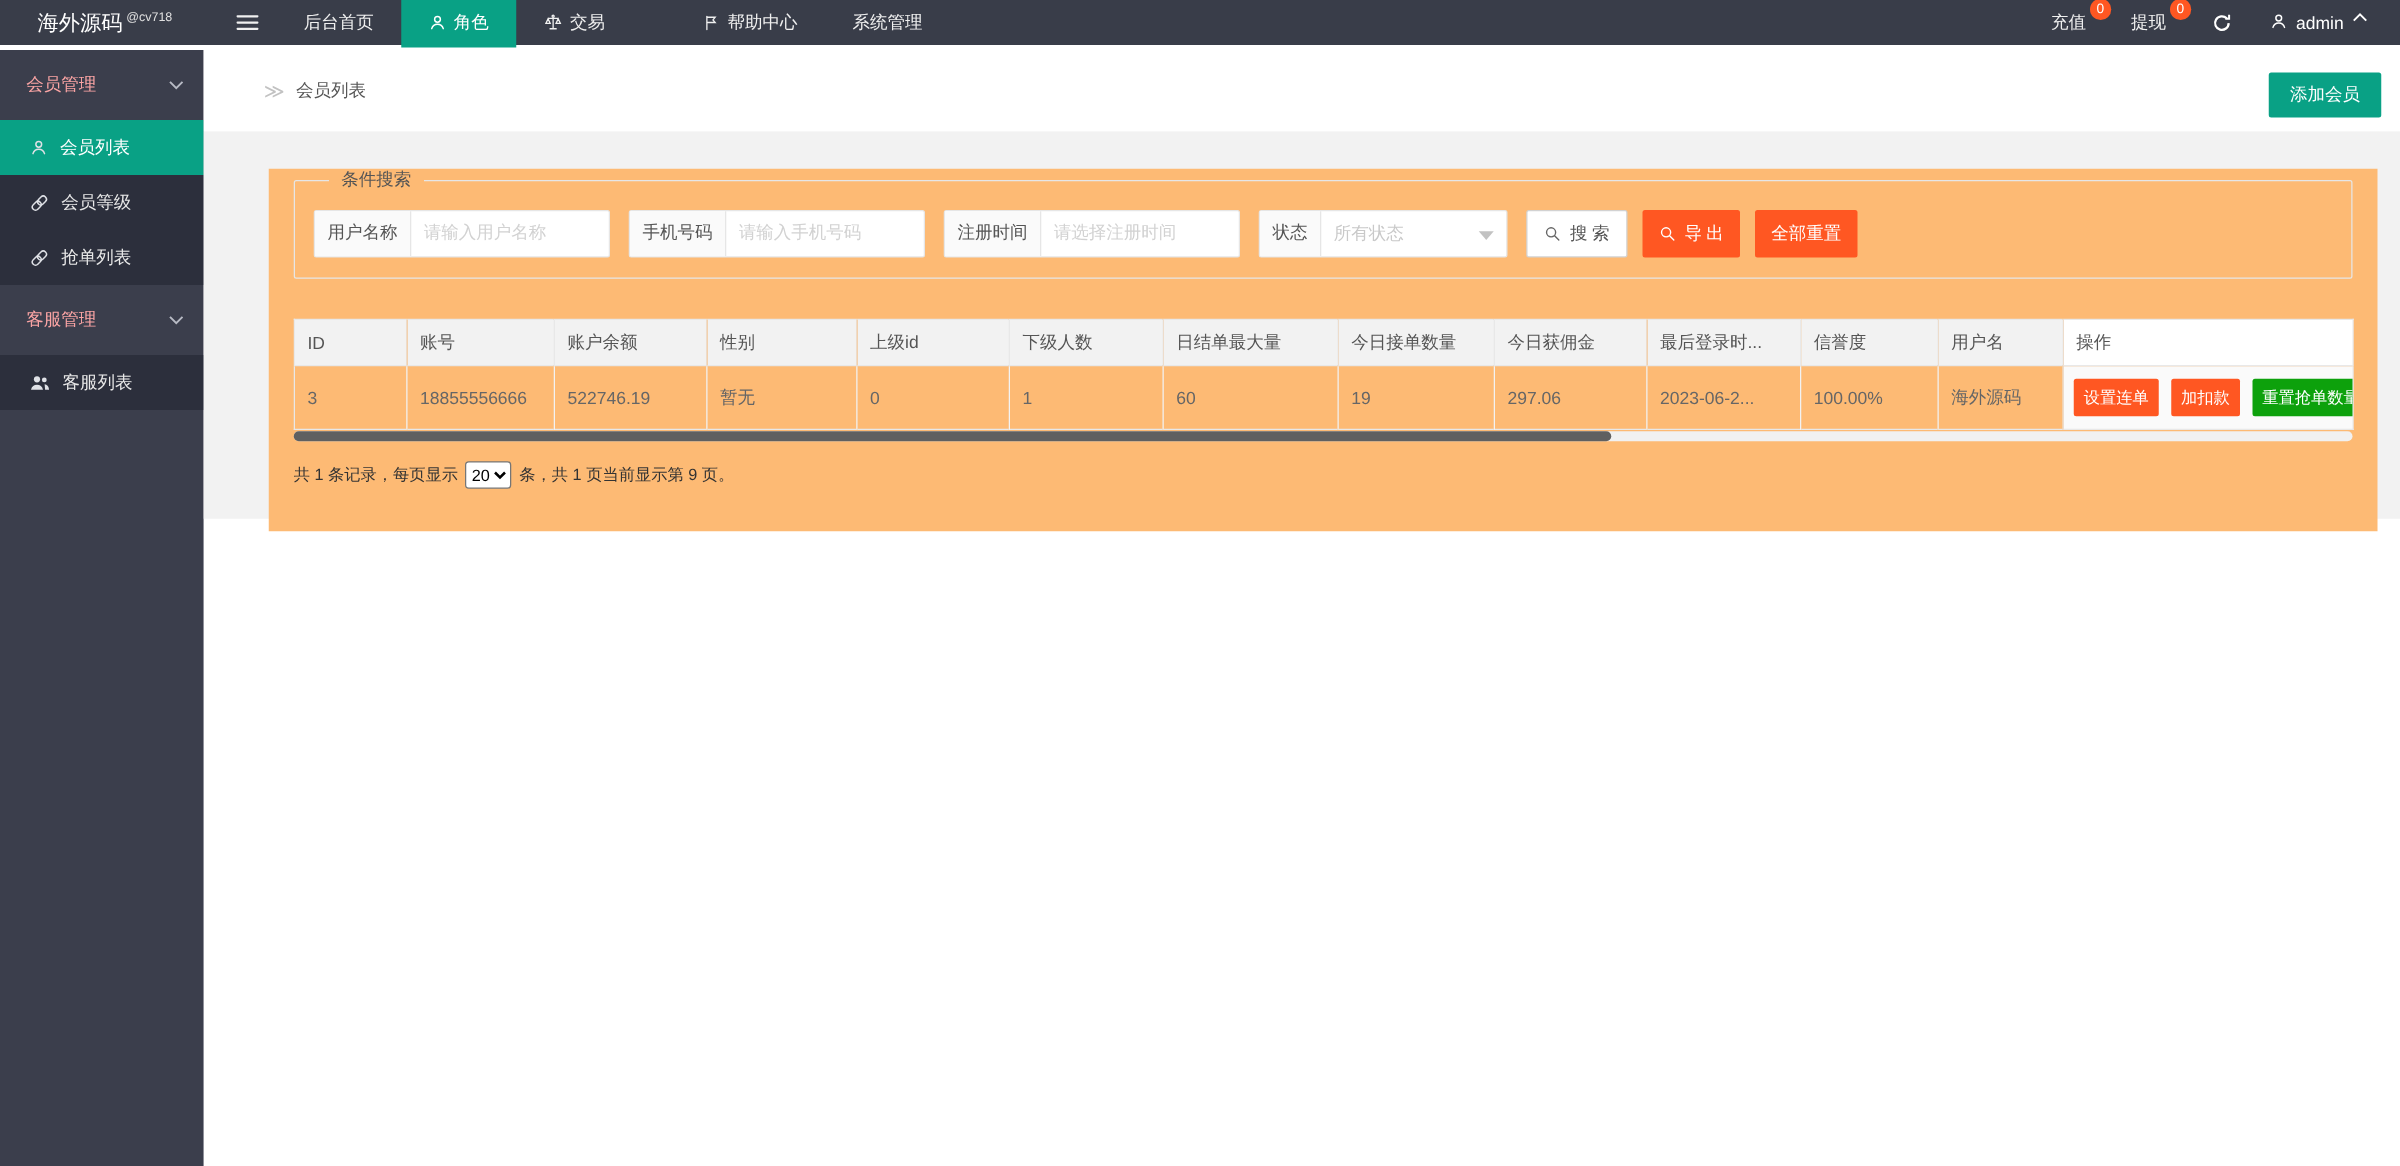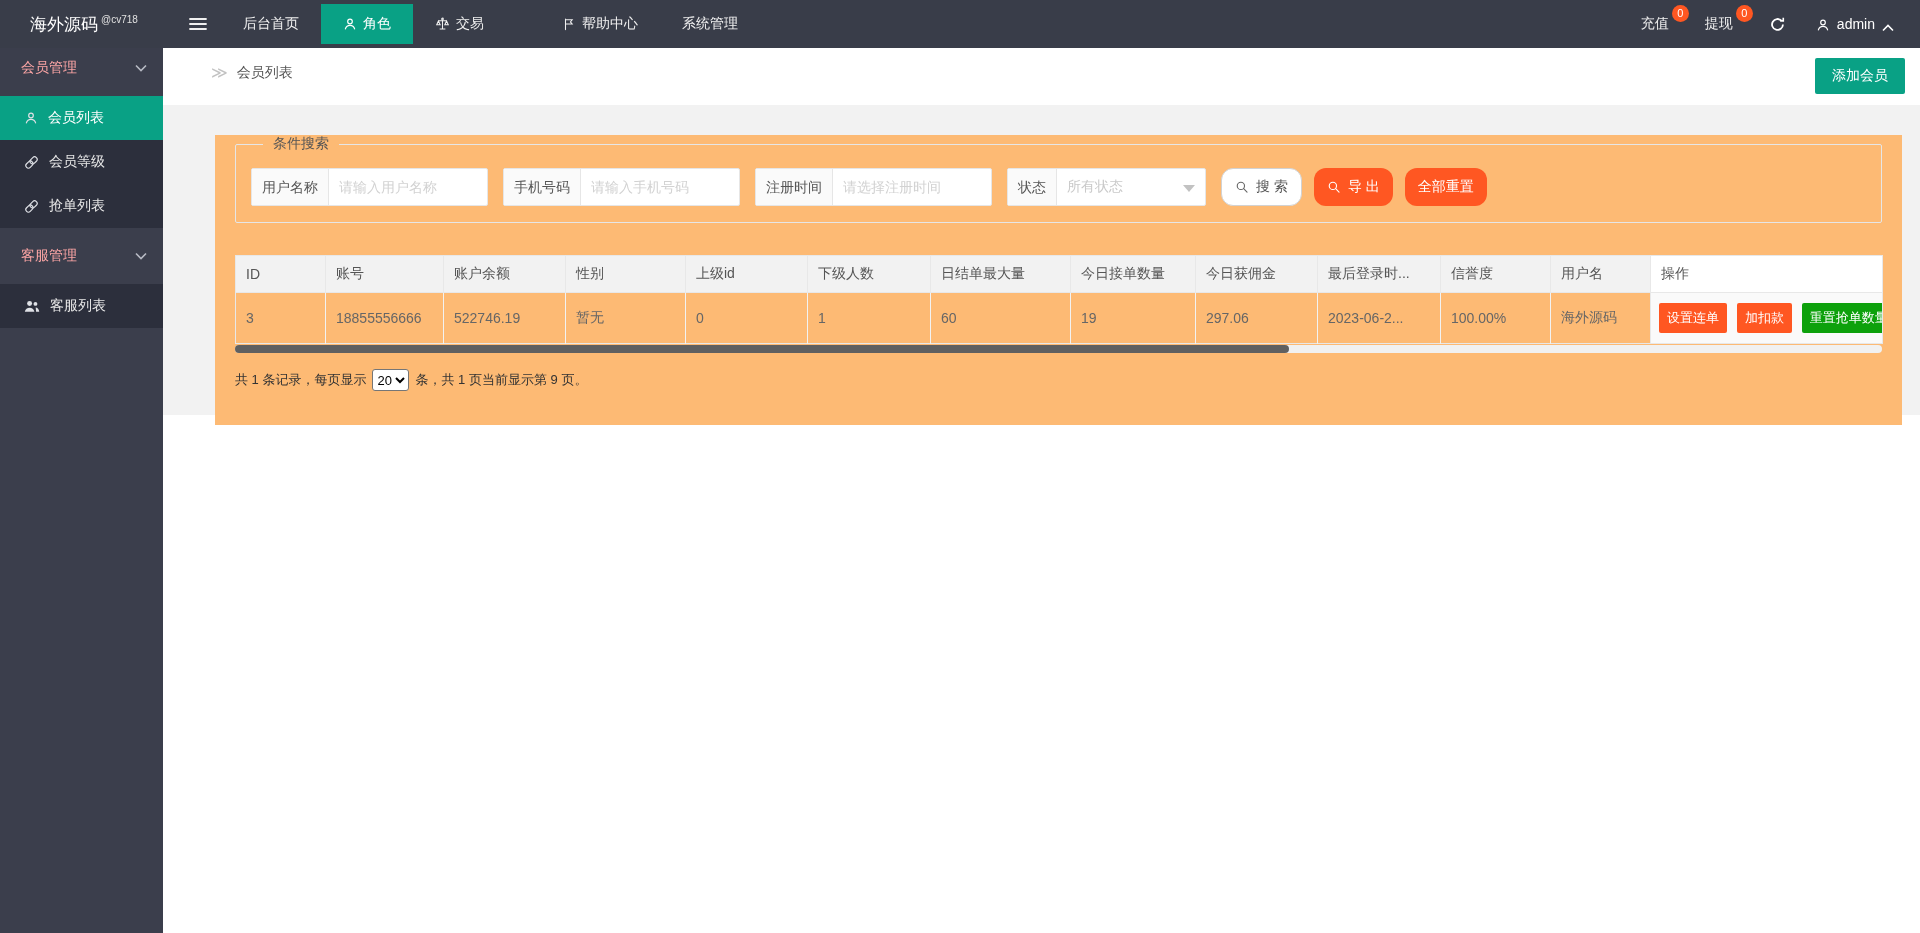--- a/index.html
+++ b/index.html
@@ -7,42 +7,42 @@
   body {
     width:1920px; height:933px; position:relative; overflow:hidden;
     background:#ffffff;
     font-family:"Liberation Sans","DejaVu Sans",sans-serif;
     font-size:14px; color:#666;
   }
   svg { display:block; }
 
   
   .topbar {
-    position:absolute; left:0; top:0; width:1920px; height:48px;
+    position:absolute; left:0; top:0; width:1920px; height:36px;
     background:#393d49; display:flex; align-items:center; z-index:30; color:#f0f0f0;
   }
   .logo { padding-left:30px; width:175px; font-size:17px; color:#fff; white-space:nowrap; }
   .logo sup { font-size:10px; color:#e0e0e0; margin-left:3px; }
   .hamburger { width:46px; height:40px; display:flex; align-items:center; justify-content:center; cursor:pointer; }
   .nav { display:flex; height:40px; }
   .nav-item {
     height:40px; display:flex; align-items:center; gap:6px;
     padding:4px 22px; font-size:14px; color:#f0f0f0; cursor:pointer; white-space:nowrap;
   }
   .nav-item.active { background:#09a185; color:#fff;text-align:right; }
   .nav-item.gap-before { margin-left:34px;text-align:center; }
   .top-right { margin-left:auto; display:flex; align-items:center; gap:30px; padding-right:26px; }
   .top-link { position:relative; color:#f0f0f0; cursor:pointer; padding-right:6px; }
   .badge {
     position:absolute; top:-10px; right:-14px; min-width:17px; height:17px;
     background:#ff5722; color:#fff; border-radius:9px; font-size:11px;
     line-height:17px; text-align:center; padding:0 4px;
   }
   .refresh { cursor:pointer; color:#fff; }
-  .userbox { display:flex; align-items:flex-end; gap:7px; cursor:pointer; color:#fff; }
+  .userbox { display:flex; align-items:flex-start; gap:7px; cursor:pointer; color:#fff; }
 
   
   .sidebar { position:absolute; left:0; top:40px; bottom:0; width:163px; background:#3b3e4c; }
   .side-group {
     height:56px; display:flex; align-items:center; justify-content:space-between;
     padding:0 16px 0 21px; color:#fca5a5; cursor:pointer;
   }
   .side-group .chev { color:#b7bac4; }
   .side-item {
     height:44px; display:flex; align-items:center; gap:10px;
@@ -63,38 +63,38 @@
   }
   .band { height:310px; background:#f2f2f2; padding:10px 18px 10px 52px; }
   .card { background:#fdba74; height:290px; padding:0 20px; }
 
   
   fieldset.search {
     border:1px solid #e6e6e6; border-radius:2px; margin:0; margin-top:20px;
     padding:15px 15px 16px 15px;
   }
   fieldset.search legend { margin-left:12px; padding:0 10px; color:#555; font-size:14px; }
-  .form-row { display:flex; align-items:center; }
+  .form-row { display:flex; align-items:center;font-family:Liberation Serif, serif; }
   .form-item { display:flex; height:38px; border:1px solid #e6e6e6; border-radius:2px; background:#fff; margin-right:15px; }
   .form-label {
     background:#fafafa; border-right:1px solid #e6e6e6; padding:0 10px;
     line-height:36px; color:#555; white-space:nowrap;
   }
   .form-item input {
     border:none; outline:none; padding:0 10px; width:158px; font-size:14px;
     color:#666; font-family:inherit; background:transparent;
   }
   .form-item input::placeholder { color:#d2d2d2; }
   .select-box { position:relative; width:148px; display:flex; align-items:center; cursor:pointer; }
   .select-box .sel-text { padding:0 10px; color:#c9c9c9; }
   .caret {
     position:absolute; right:10px; top:16px; width:0; height:0;
     border-left:6px solid transparent; border-right:6px solid transparent; border-top:7px solid #c2c2c2;
   }
-  .btn { height:38px; border-radius:12px; display:flex; align-items:center; gap:7px;
+  .btn { height:38px; border-radius:2px; display:flex; align-items:center; gap:7px;
          padding:0 13px; font-size:14px; cursor:pointer; font-family:inherit; white-space:nowrap; }
   .btn-search { background:#fff; border:1px solid #d2d2d2; color:#555; margin-right:12px; }
   .btn-orange { background:#ff5722; border:none; color:#fff; margin-right:12px; }
 
   
   table.list { margin-top:32px; width:100%; border-collapse:collapse; table-layout:fixed; border:1px solid #e8e8e8; }
   table.list th {
     background:#f2f2f2; font-weight:normal; text-align:left; color:#555;
     padding:9px 10px; font-size:14px; border-left:1px solid #e8e8e8; overflow:hidden; white-space:nowrap;
   }

